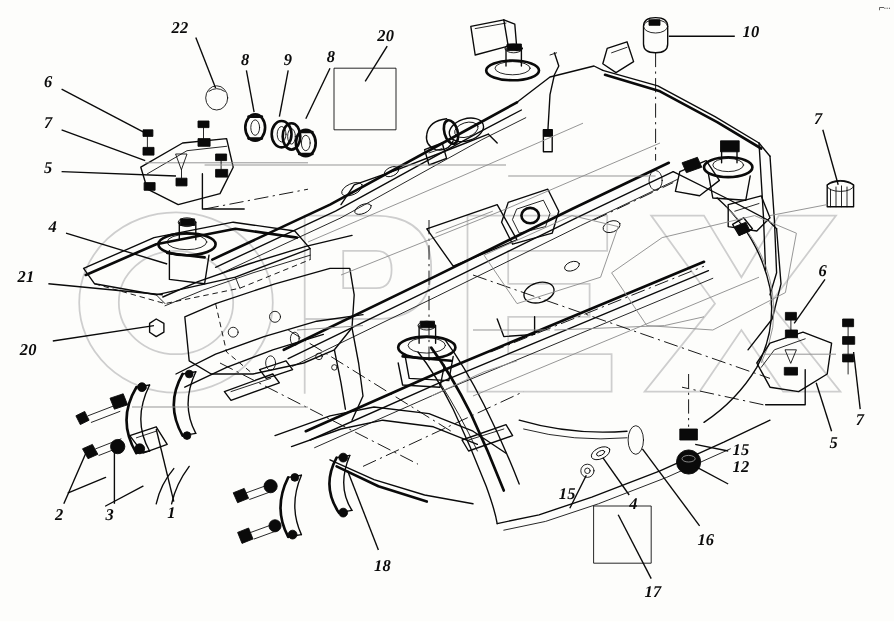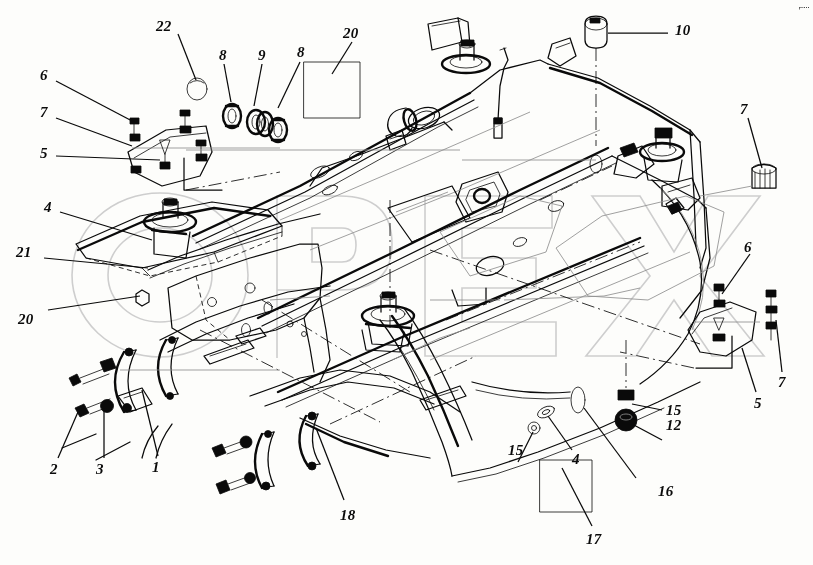--- a/index.html
+++ b/index.html
@@ -512,21 +512,21 @@
     <span class="callout-label" style="left:44px;top:200px">4</span>
     <span class="callout-label" style="left:16px;top:245px">21</span>
     <span class="callout-label" style="left:18px;top:312px">20</span>
     <span class="callout-label" style="left:50px;top:462px">2</span>
     <span class="callout-label" style="left:96px;top:462px">3</span>
     <span class="callout-label" style="left:152px;top:460px">1</span>
     <span class="callout-label" style="left:340px;top:508px">18</span>
     <span class="callout-label" style="left:508px;top:443px">15</span>
     <span class="callout-label" style="left:572px;top:452px">4</span>
     <span class="callout-label" style="left:586px;top:532px">17</span>
-    <span class="callout-label" style="left:658px;top:484px">16</span>
+    <span class="callout-label" style="left:634px;top:484px">16</span>
     <span class="callout-label" style="left:666px;top:403px">15</span>
     <span class="callout-label" style="left:666px;top:418px">12</span>
     <span class="callout-label" style="left:744px;top:240px">6</span>
     <span class="callout-label" style="left:778px;top:375px">7</span>
     <span class="callout-label" style="left:754px;top:396px">5</span>
   </div>
 
   <span class="corner-mark">⌐···</span>
 
 </div>

